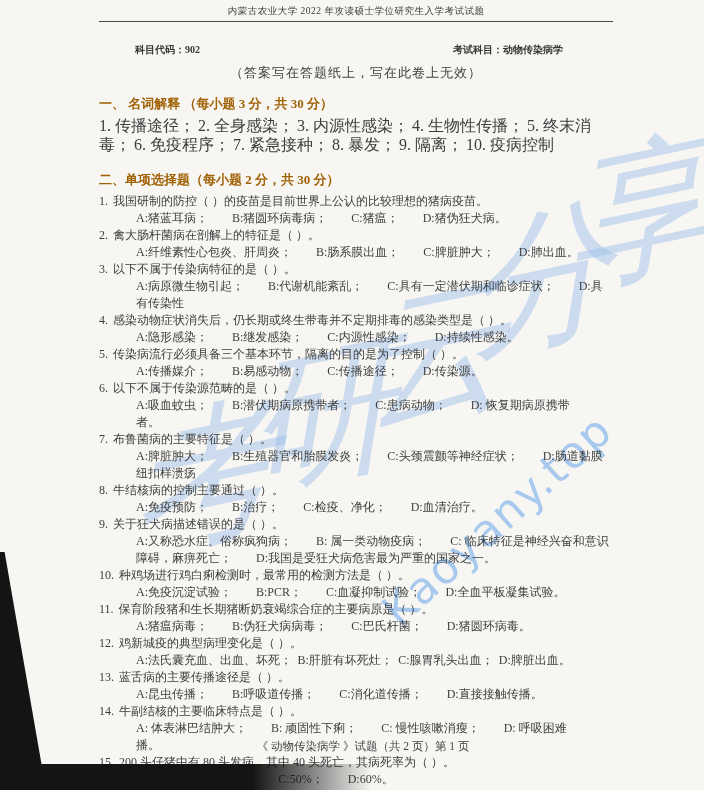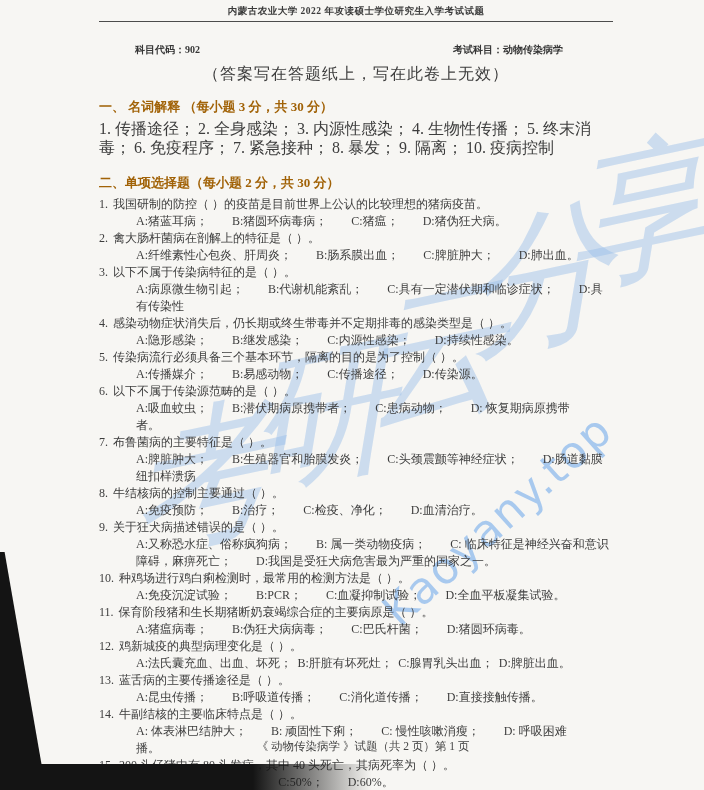--- a/index.html
+++ b/index.html
@@ -31,28 +31,28 @@
     background:#141414;z-index:3;
     clip-path:polygon(0 0,10% 0,100% 100%,0 100%);
   }
   .scan-edge-bottom{
     position:absolute;left:0;bottom:0;width:372px;height:26px;z-index:3;
     background:linear-gradient(to right,#141414 68%,rgba(20,20,20,0));
   }
   
   .content{position:absolute;left:99px;top:0;width:514px;z-index:2;}
   .top-header{
-    text-align:center;font-size:9.5px;font-weight:bold;color:#3a3a3a;
+    text-align:center;font-size:9.5px;font-weight:normal;color:#3a3a3a;
     padding-top:5px;letter-spacing:0.5px;
   }
   .top-rule{border-bottom:1.5px solid #4c4c4c;margin-top:3px;}
   .subject-row{display:flex;margin-top:21px;font-size:10px;font-weight:bold;color:#363636;align-items:flex-end;}
   .subject-code{margin-left:36px;}
   .exam-subject{margin-left:auto;margin-right:50px;}
-  .answer-notice{text-align:center;font-size:16px;margin-top:7px;letter-spacing:1px;}
+  .answer-notice{text-align:center;font-size:13px;margin-top:7px;letter-spacing:1px;}
   .sec-heading{font-weight:bold;font-size:13px;color:#a16207;}
   .sec1-heading{margin-top:13px;}
   .terms{font-size:16px;line-height:19px;margin-top:3px;}
   .terms span{margin-right:3px;}
   .sec2-heading{margin-top:17px;}
   .quiz{margin-top:4px;font-size:12px;line-height:17px;}
   .qnum{margin-right:5px;}
   .opts{padding-left:37px;}
   .opts span{margin-right:2em;}
   .opts.tight span{margin-right:0.45em;}

